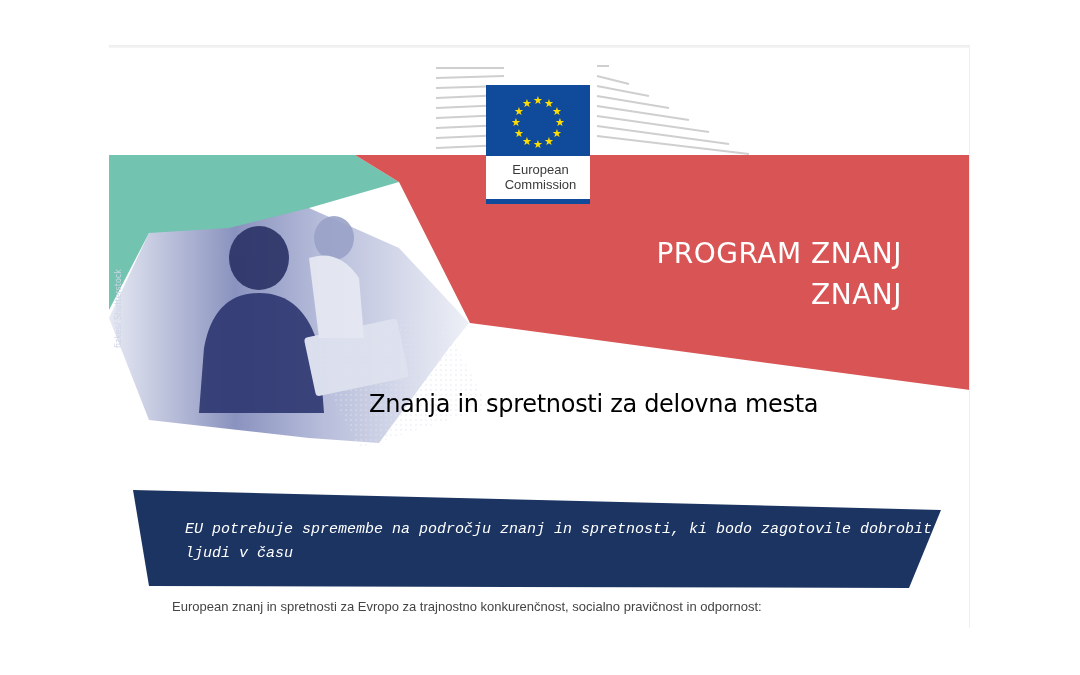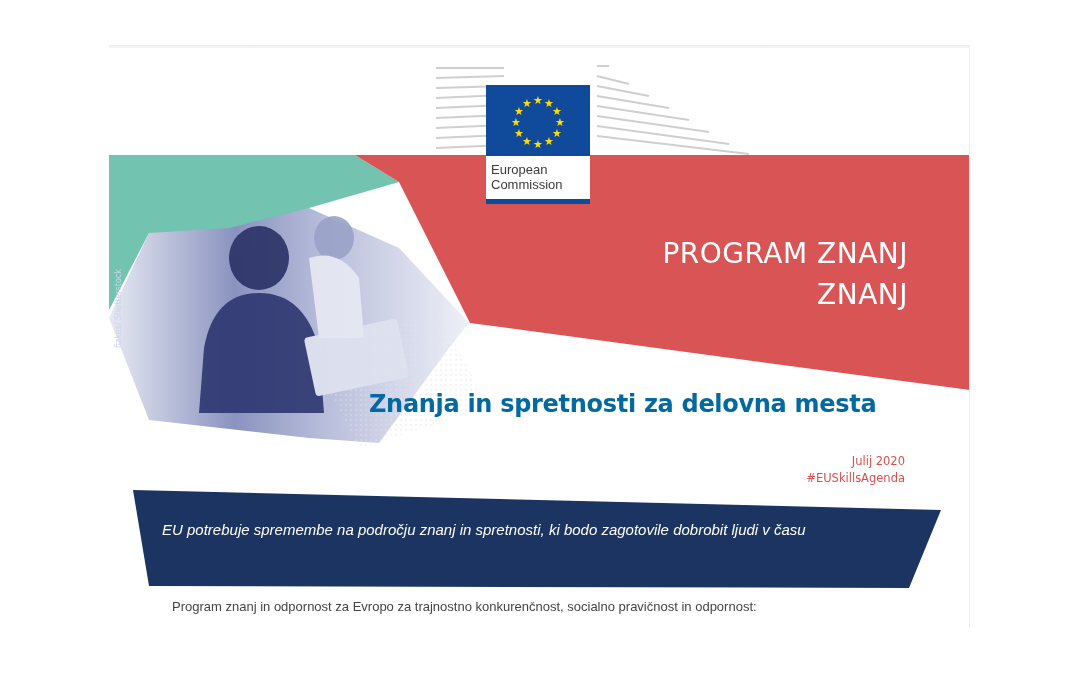--- a/index.html
+++ b/index.html
@@ -3,28 +3,28 @@
   <meta charset="utf-8">
   <style>
     html, body { margin:0; padding:0; }
     body { width:1080px; height:675px; background:#ffffff; position:relative; overflow:hidden; font-family:"DejaVu Sans", sans-serif; }
     .page { position:absolute; left:109px; top:48px; width:861px; height:580px; background:#fff; overflow:hidden; }
     .page-topshadow { position:absolute; left:109px; top:45px; width:861px; height:6px; background:linear-gradient(#ececec,#fff); }
     .page-rightedge { position:absolute; left:969px; top:48px; width:1px; height:580px; background:#eee; }
     svg.shapes { position:absolute; left:0; top:0; }
     .logo { position:absolute; left:377px; top:37px; width:104px; height:119px; }
     .logo-flag { position:absolute; left:0; top:0; width:104px; height:71px; background:#0f4a9b; }
-    .logo-text { position:absolute; left:0; top:71px; width:104px; height:43px; background:#fff; }
+    .logo-text { position:absolute; left:0; top:71px; width:104px; height:43px; background:#fff;text-align:center; }
     .logo-text span { display:block; font-family:"Liberation Sans", sans-serif; font-size:13px; color:#3a3a3a; line-height:15px; padding-left:5px; }
     .logo-text span:first-child { padding-top:6px; }
     .logo-bar { position:absolute; left:0; top:114px; width:104px; height:5px; background:#0f4a9b; }
-    .title { position:absolute; right:62px; top:185px; text-align:right; color:#fff; font-family:"DejaVu Sans", sans-serif; font-size:28px; line-height:41px; letter-spacing:0.5px; }
-    .subtitle { position:absolute; left:260px; top:342px; color:#0369a1; font-size:24px; font-weight:bold; white-space:nowrap; letter-spacing:-0.3px; }
+    .title { position:absolute; right:68px; top:185px; text-align:right; color:#fff; font-family:"DejaVu Sans", sans-serif; font-size:28px; line-height:41px; letter-spacing:0.5px; }
+    .subtitle { position:absolute; left:260px; top:342px; color:#000000; font-size:24px; font-weight:normal; white-space:nowrap; letter-spacing:-0.3px; }
     .meta { position:absolute; right:65px; top:405px; text-align:right; color:#d8504d; font-size:11.5px; line-height:17px; }
-    .banner-text { position:absolute; left:53px; top:470px; width:780px; color:#fff; font-style:italic; font-size:15px; line-height:24px; font-family:Liberation Sans, sans-serif; }
+    .banner-text { position:absolute; left:76px; top:470px; width:780px; color:#fff; font-style:italic; font-size:15px; line-height:24px; font-family:Liberation Mono, monospace; }
     .intro { position:absolute; left:63px; top:551px; color:#444; font-family:"Liberation Sans", sans-serif; font-size:13px; }
     .credit { position:absolute; left:5px; top:300px; transform:rotate(-90deg); transform-origin:left top; color:#cfd4e6; font-size:8px; white-space:nowrap; }
   </style>
 </head>
 <body>
 
 <div class="page-topshadow"></div>
 <div class="page">
 
   <svg class="shapes" width="861" height="580" viewBox="0 0 861 580">
@@ -91,24 +91,20 @@
     <div class="logo-bar"></div>
   </div>
 
   <div class="title">
     <div>PROGRAM ZNANJ</div>
     <div>ZNANJ</div>
   </div>
 
   <div class="subtitle">Znanja in spretnosti za delovna mesta</div>
 
-  <div class="meta">
-    <div>Julij 2020</div>
-    <div>#EUSkillsAgenda</div>
-  </div>
 
   <div class="banner-text">
     <div>EU potrebuje spremembe na področju znanj in spretnosti, ki bodo zagotovile dobrobit ljudi v času</div>
   </div>
 
-  <div class="intro">Program znanj in odpornost za Evropo za trajnostno konkurenčnost, socialno pravičnost in odpornost:</div>
+  <div class="intro">European znanj in spretnosti za Evropo za trajnostno konkurenčnost, socialno pravičnost in odpornost:</div>
 </div>
 <div class="page-rightedge"></div>
 
 </body></html>

